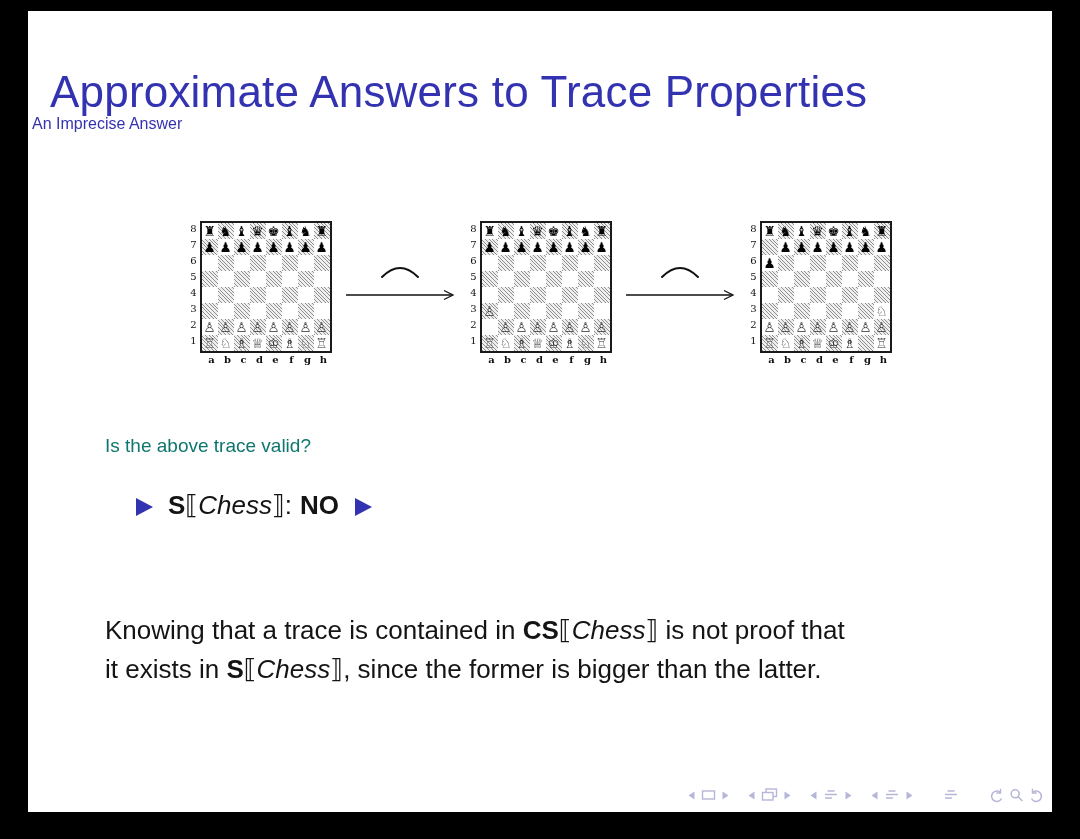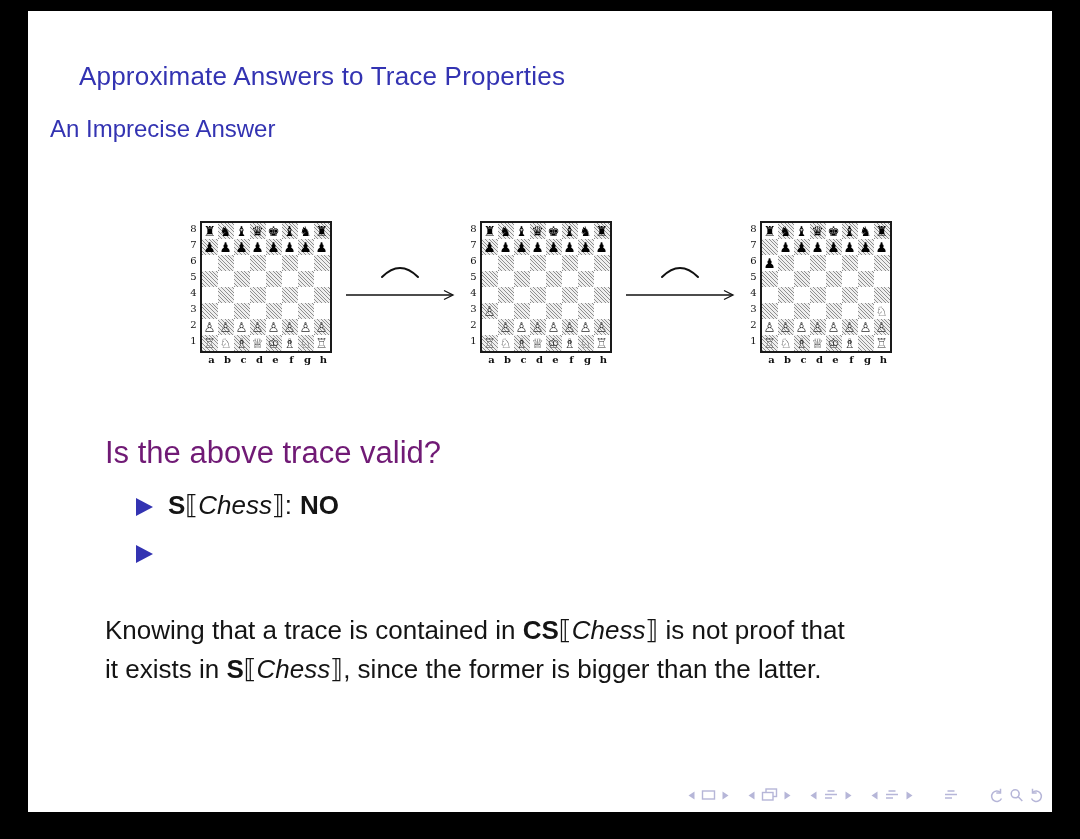--- a/index.html
+++ b/index.html
@@ -7,26 +7,26 @@
     width:1080px;height:839px;position:relative;overflow:hidden;
     background:#000;
     font-family:"Liberation Sans","DejaVu Sans",sans-serif;
     --accent:#3333b2; --nav:#b6b6d8;
   }
   .slide{
     position:absolute;left:28px;top:11px;width:1024px;height:801px;
     background:#fff;
   }
   .title{
-    position:absolute;left:22px;top:50px;
-    font-size:26px;color:var(--accent);letter-spacing:.2px;margin-left:29px;
+    position:absolute;left:22px;top:56px;
+    font-size:44px;color:var(--accent);letter-spacing:.2px;
   }
   .subtitle{
-    position:absolute;left:22px;top:104px;
-    font-size:24px;color:var(--accent);
+    position:absolute;left:4px;top:104px;
+    font-size:16px;color:var(--accent);
   }
   
   .trace-row{
     position:absolute;left:0;top:210px;width:100%;
     display:flex;justify-content:center;align-items:flex-start;
   }
   .board-wrap{width:143px;}
   .board-top{display:flex;}
   .rank-col{display:flex;flex-direction:column;width:13px;}
   .rank-label{
@@ -54,25 +54,25 @@
     width:16px;text-align:center;font-size:10px;color:#111;
     font-family:"DejaVu Serif",serif;font-weight:bold;
   }
   .arrow-box{
     width:137px;display:flex;justify-content:center;
     margin-top:22px;
   }
   
   .question{
     position:absolute;left:77px;top:424px;
-    font-size:31px;color:#701a75;
+    font-size:19px;color:#0f766e;
   }
   .bullets{
     position:absolute;left:108px;top:479px;
-    display:flex;flex-direction:column;gap:16px;
+    display:flex;flex-direction:row;gap:16px;
   }
   .bullet-item{display:flex;align-items:flex-start;font-size:26px;color:#141414;}
   .bullet-marker{
     width:0;height:0;margin:8px 15px 0 0;
     border-left:17px solid var(--accent);
     border-top:9px solid transparent;
     border-bottom:9px solid transparent;
   }
   .sem{font-weight:bold;}
   .bracket{font-family:"DejaVu Sans",sans-serif;font-weight:normal;}

